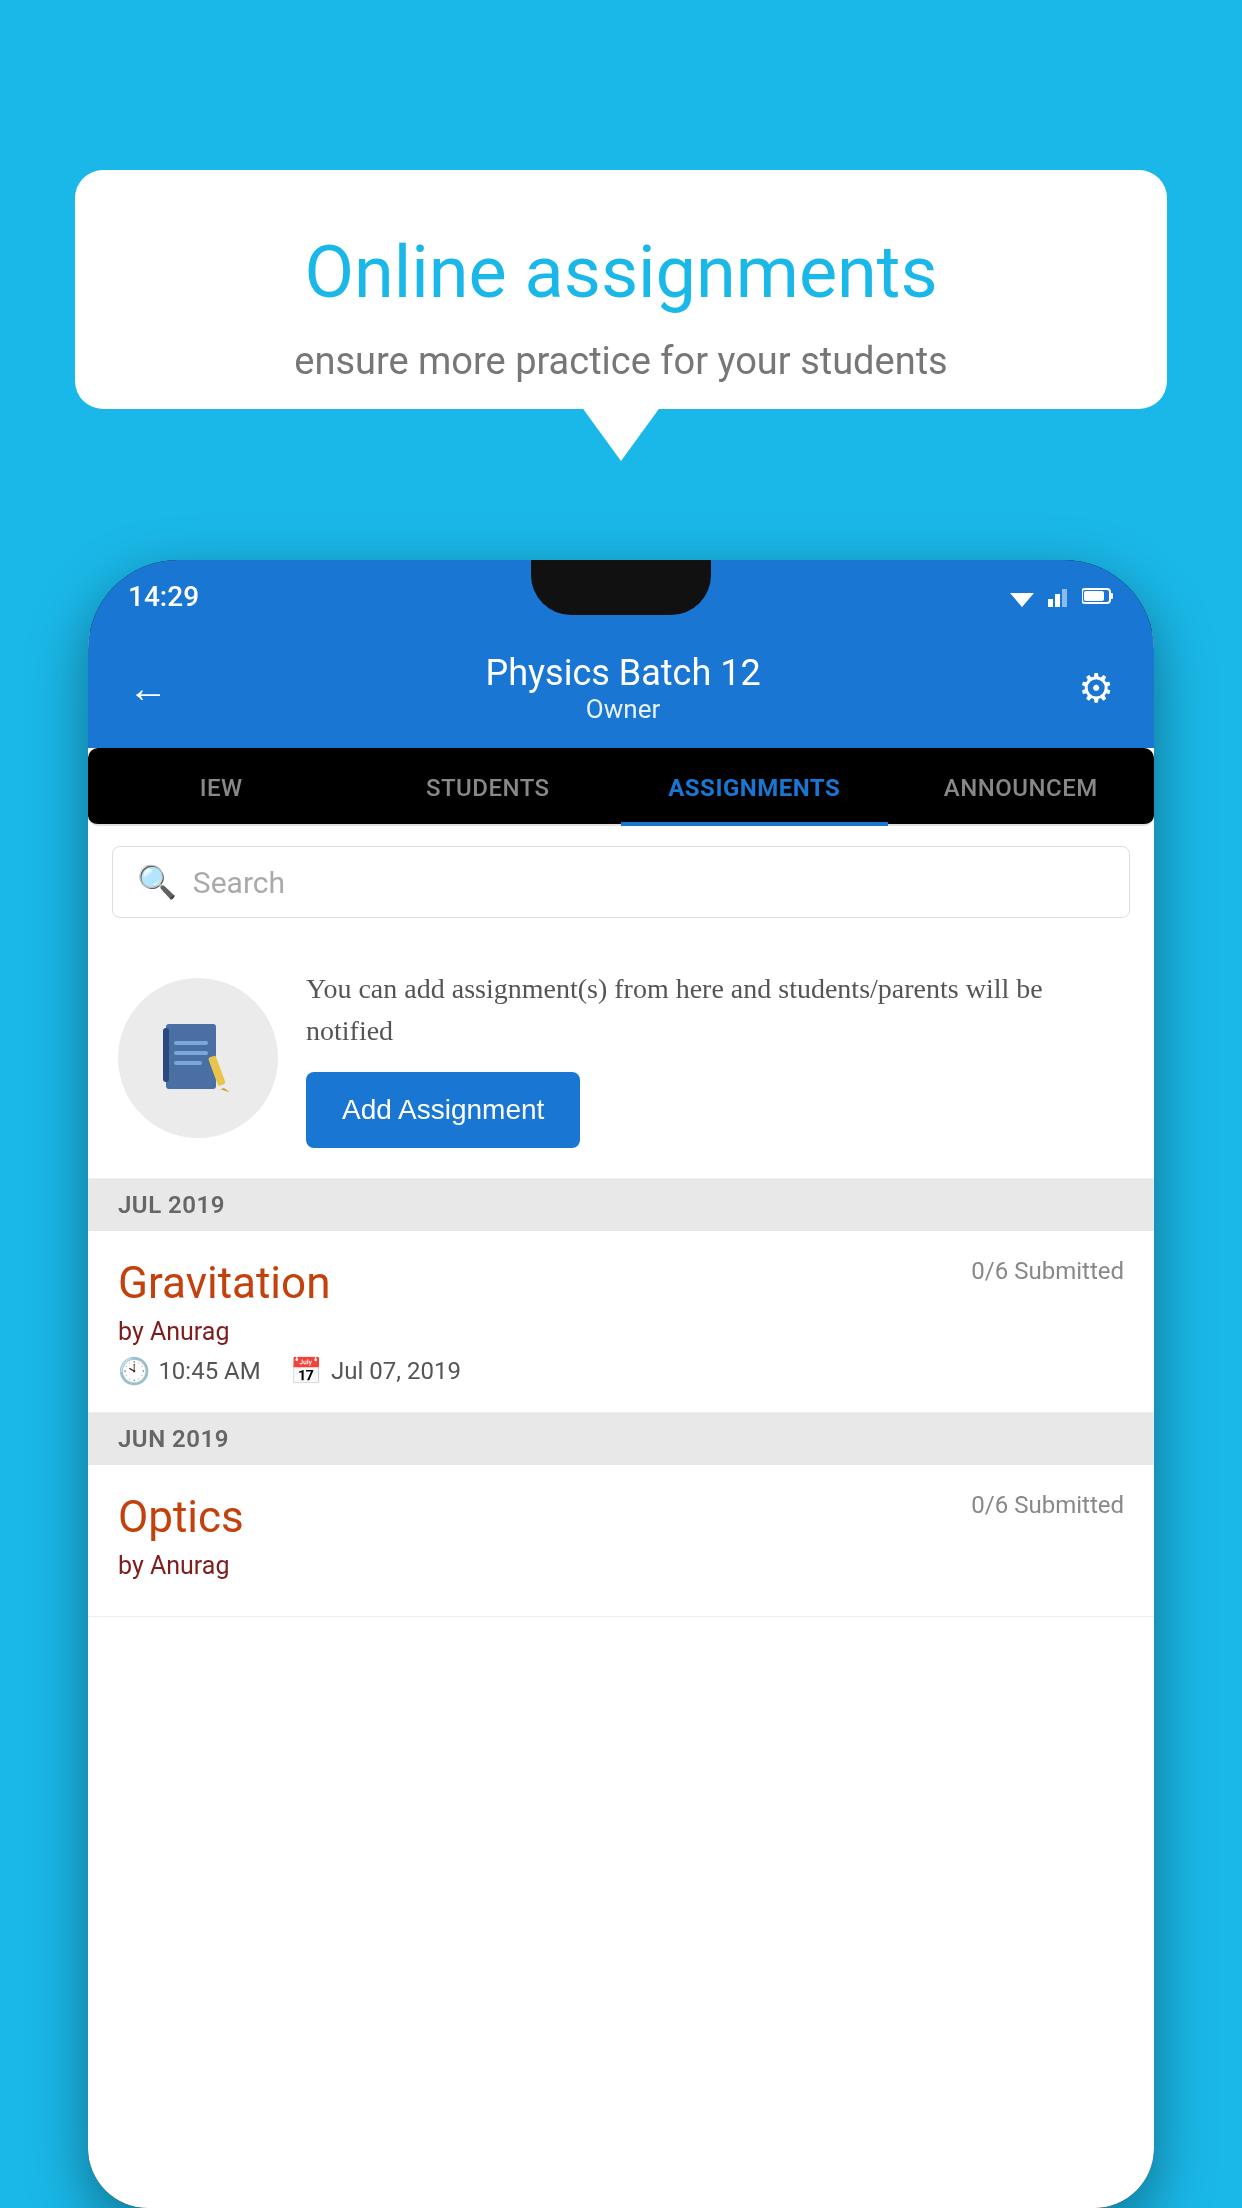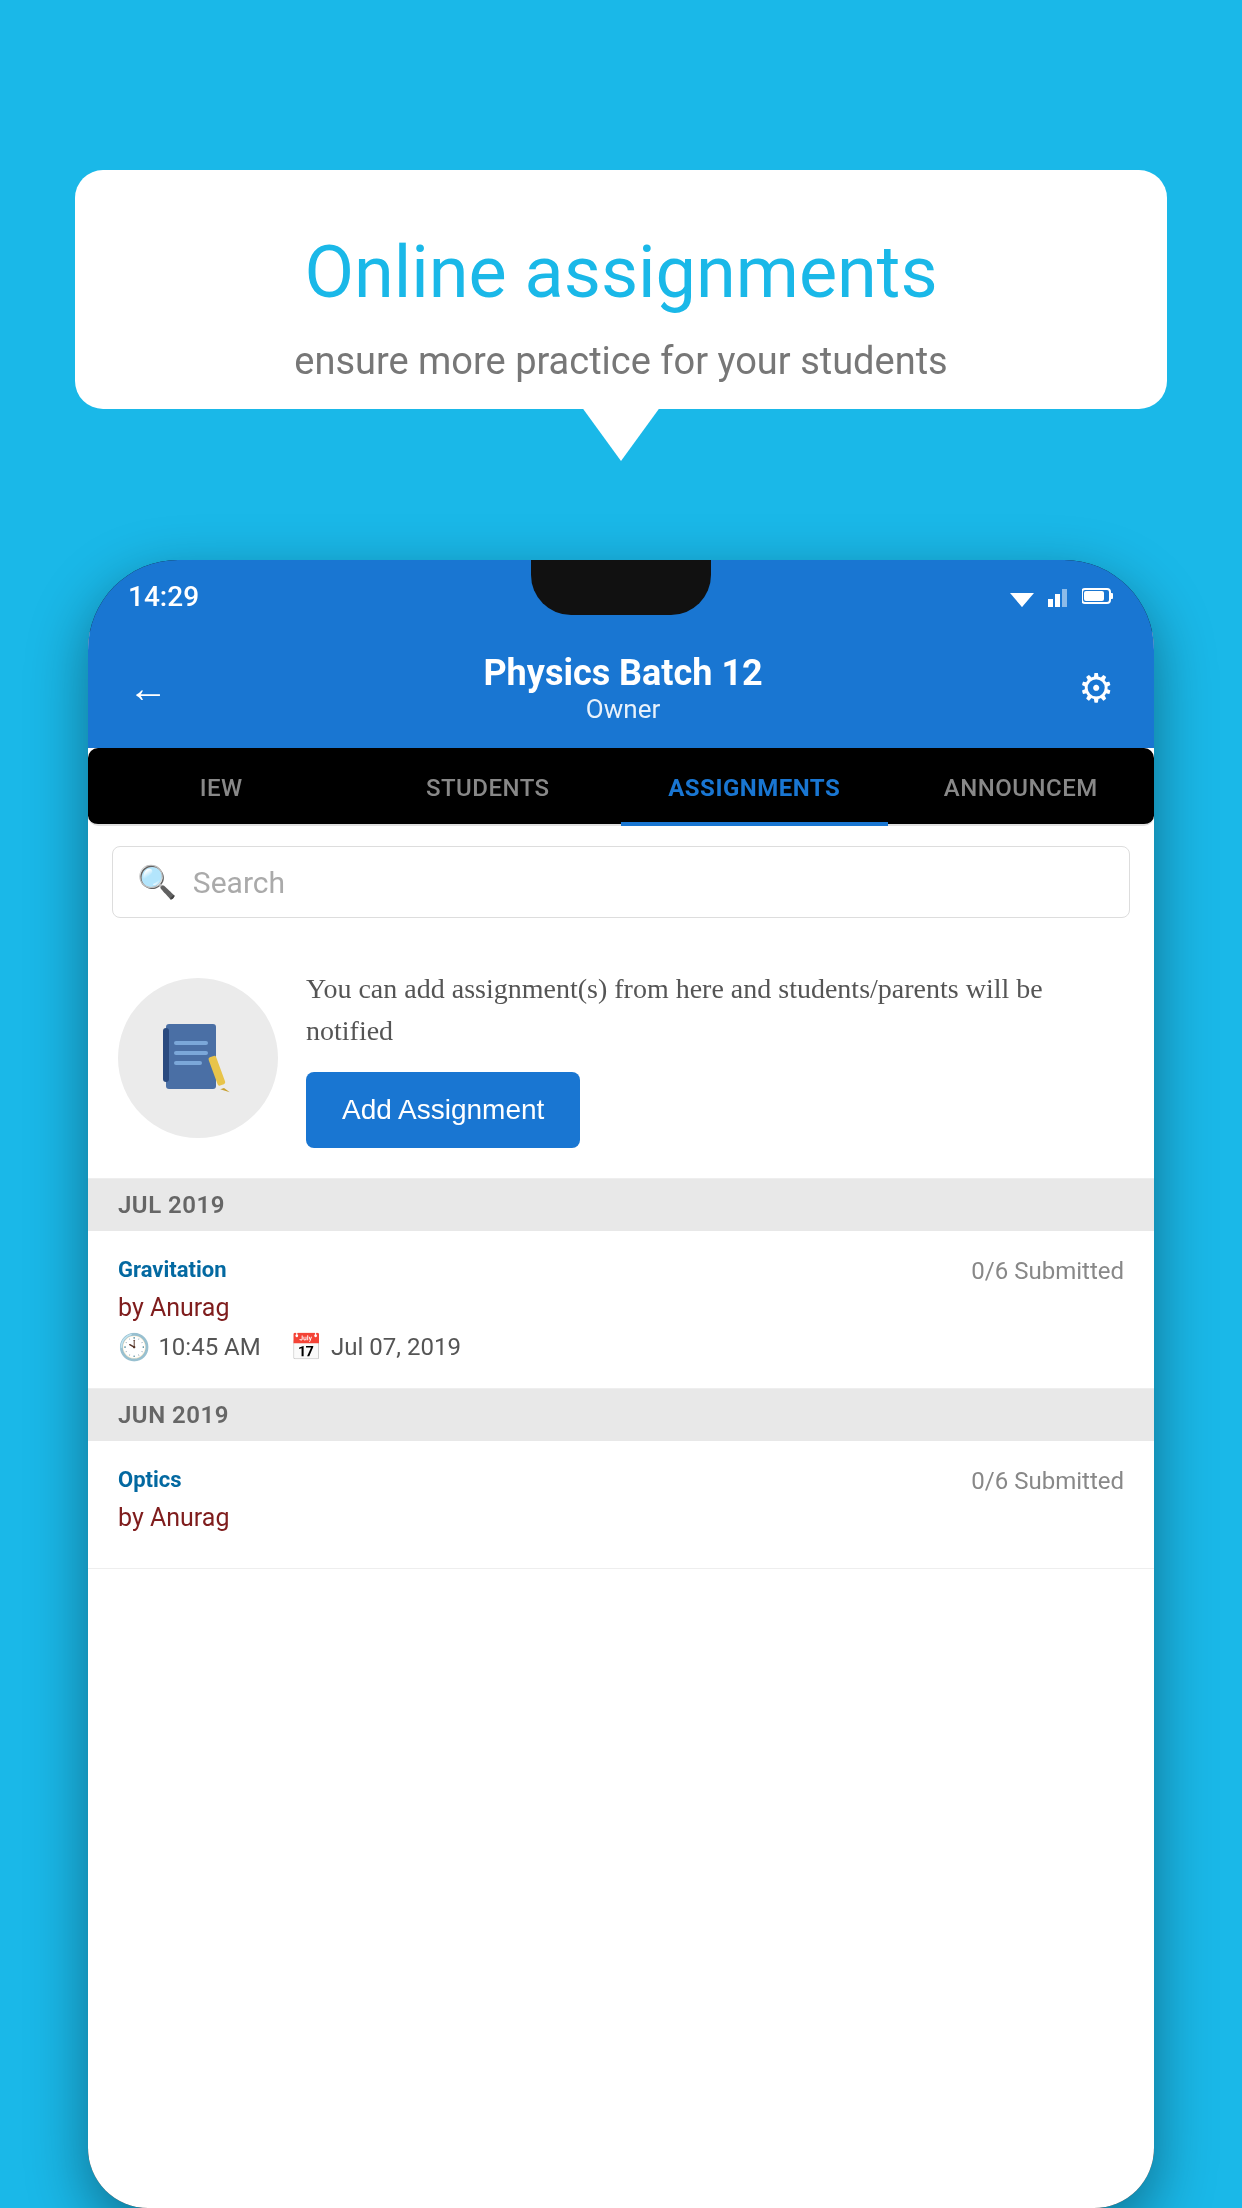--- a/index.html
+++ b/index.html
@@ -118,21 +118,21 @@
     .header-back-icon {
       color: white;
       font-size: 40px;
     }
     .header-title-group {
       text-align: center;
     }
     .header-title {
       color: white;
       font-size: 36px;
-      font-weight: 700;
+      font-weight: 400;
     }
     .header-subtitle {
       color: rgba(255,255,255,0.9);
       font-size: 26px;
       font-weight: 400;
     }
     .header-gear-icon {
       color: white;
       font-size: 40px;
     }
@@ -246,23 +246,23 @@
       border-bottom: 1px solid #eee;
       background: white;
     }
     .assignment-header-row {
       display: flex;
       justify-content: space-between;
       align-items: flex-start;
       margin-bottom: 8px;
     }
     .assignment-title {
-      font-size: 22px;
-      font-weight: 700;
-      color: #0369a1;
+      font-size: 44px;
+      font-weight: 400;
+      color: #c2410c;
     }
     .assignment-submitted {
       font-size: 24px;
       color: #888;
     }
     .assignment-author {
       font-size: 25px;
       color: #7f1d1d;
       margin-bottom: 10px;
     }

